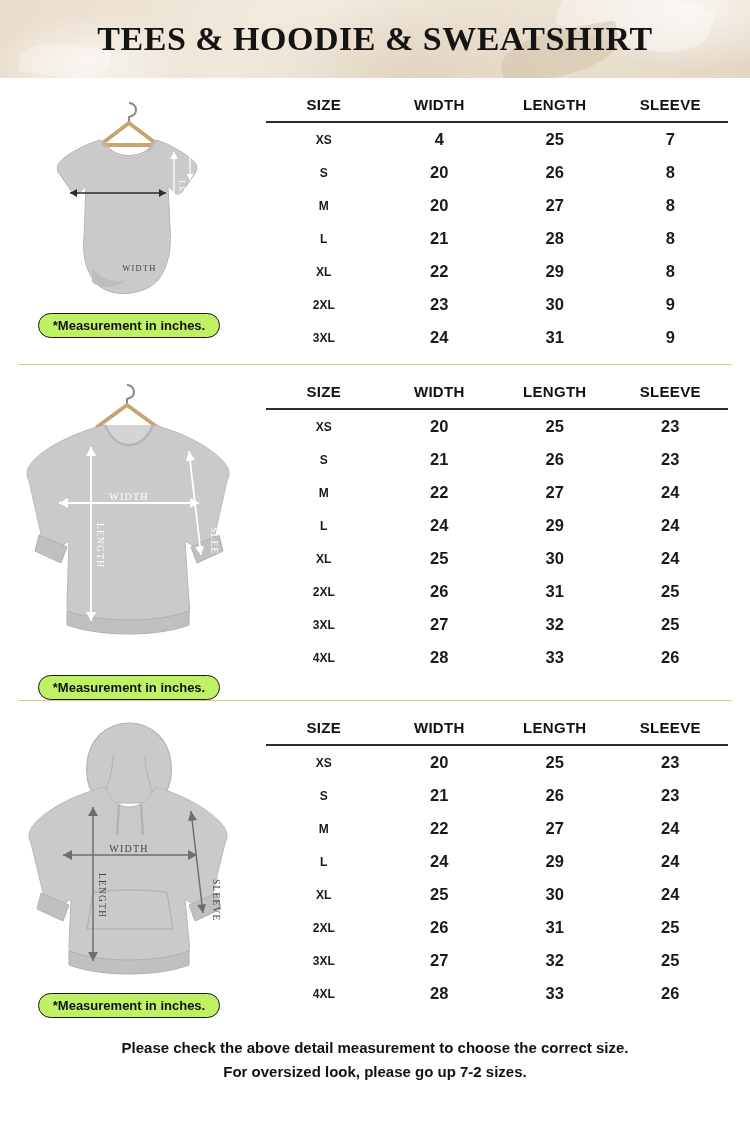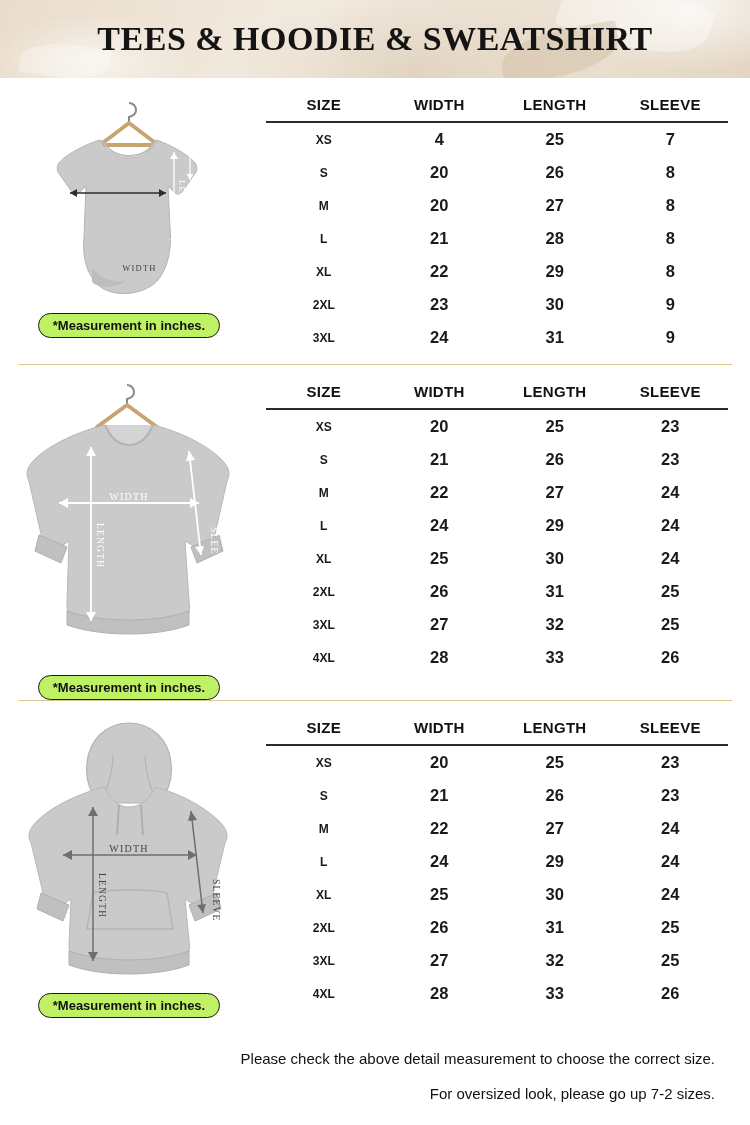--- a/index.html
+++ b/index.html
@@ -133,26 +133,25 @@
   }
   .meas-label.dark { color: #444; }
   .vert { writing-mode: vertical-rl; }
 
   
   .footer {
     padding: 14px 20px 16px 20px;
     text-align: center;
   }
   .footer p {
-    margin: 15px;
+    margin: 4px;
     font-size: 15px;
-    font-weight: normal;
+    font-weight: bold;
     color: #111;
     line-height: 1.35;
-    text-align: right;
   }
 </style>
 </head>
 <body>
 
 <div class="page">
 
   <div class="header">
     <div class="bg-wash"></div>
     <div class="leaf l1"></div>

